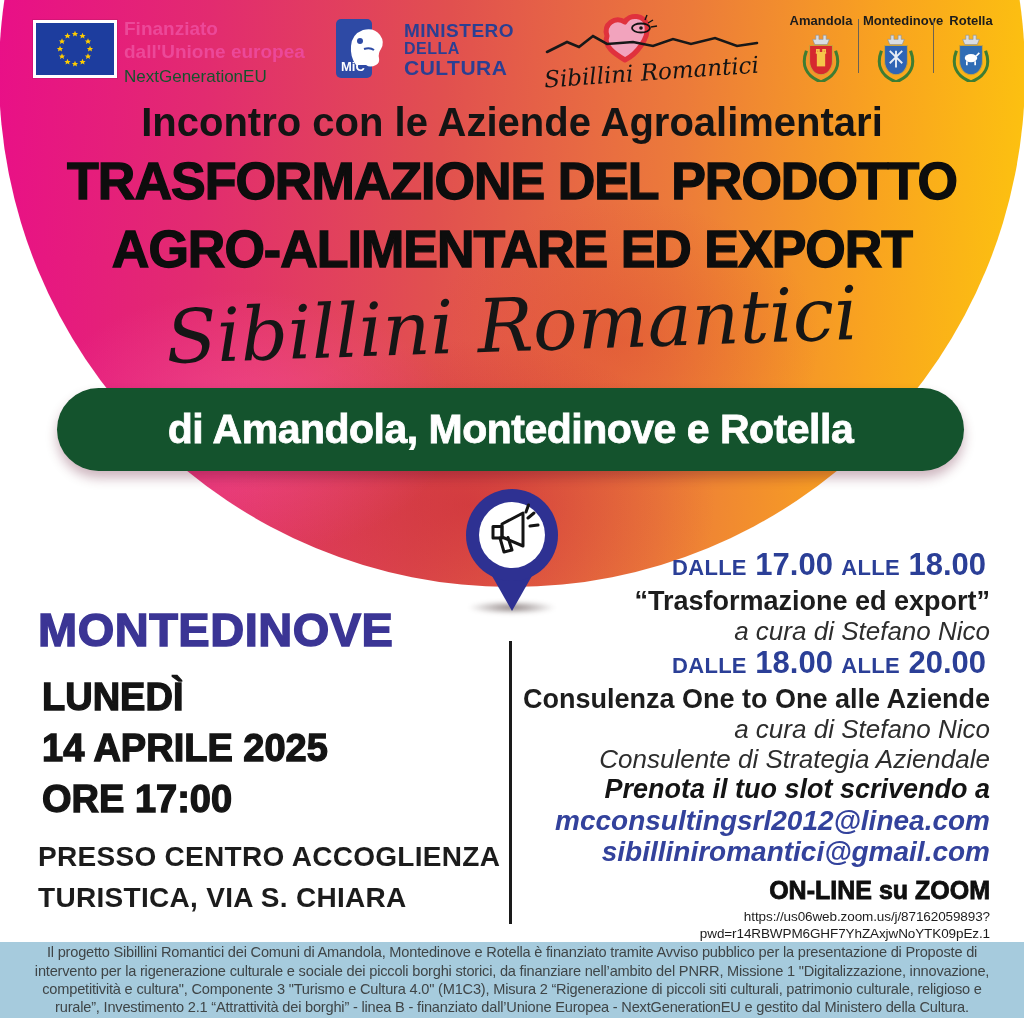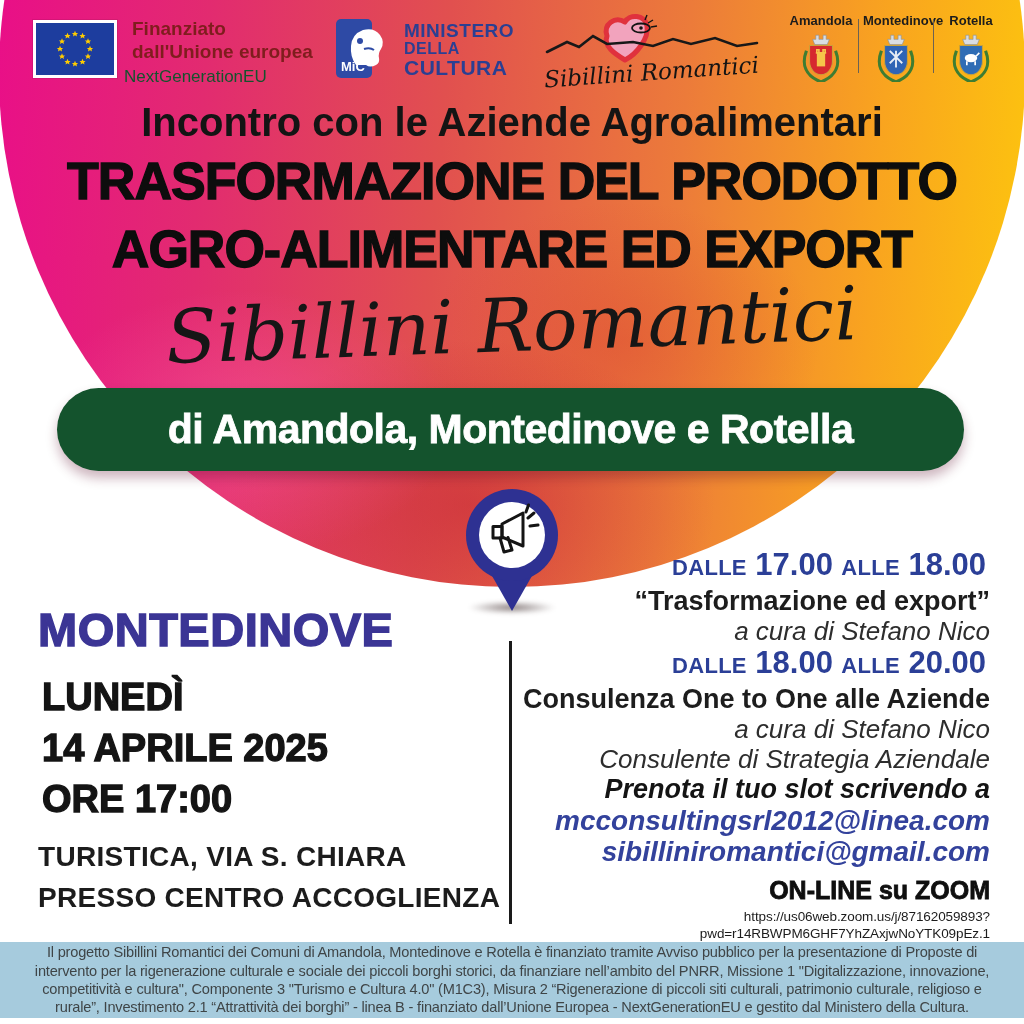--- a/index.html
+++ b/index.html
@@ -13,21 +13,21 @@
     position:absolute;left:-1px;top:-439px;width:1026px;height:1026px;border-radius:50%;
     background:
       radial-gradient(ellipse 300px 190px at 24% 84%, rgba(255,90,175,0.45), transparent 70%),
       radial-gradient(ellipse 340px 230px at 46% 92%, rgba(185,15,45,0.40), transparent 72%),
       radial-gradient(ellipse 280px 200px at 61% 76%, rgba(215,60,45,0.35), transparent 70%),
       linear-gradient(94deg,#ea0b8b 0%,#e22b70 22%,#e1504f 44%,#ec7b3a 66%,#f9a41f 84%,#fdc70d 100%);
   }
   
   .eu-flag{position:absolute;left:33px;top:20px;width:84px;height:58px;background:#1d3d9e;border:3px solid #ffffff;box-sizing:border-box;box-shadow:0 0 0 1px rgba(0,0,0,.08);}
   .eu-text{position:absolute;left:124px;top:17px;line-height:23px;}
-  .eu-text .b{font-size:19px;font-weight:bold;color:#7f1d1d;display:block;margin-left:8px;}
+  .eu-text .b{font-size:19px;font-weight:bold;color:#ec4899;display:block;}
   .eu-text .g{font-size:17px;color:#14532d;display:block;margin-top:2px;}
   .mic-box{position:absolute;left:336px;top:19px;width:36px;height:59px;background:#2e4aa5;border-radius:5px;}
   .mic-text{position:absolute;left:404px;top:21px;color:#2b3f92;font-weight:bold;}
   .mic-text .l1{font-size:19px;display:block;line-height:19px;letter-spacing:.5px;}
   .mic-text .l2{font-size:16px;display:block;line-height:17px;letter-spacing:.5px;}
   .mic-text .l3{font-size:21px;display:block;line-height:21px;letter-spacing:.5px;}
   .sib-logo{position:absolute;left:545px;top:6px;width:215px;height:86px;}
   .muni-group{position:absolute;left:788px;top:13px;display:flex;align-items:flex-start;}
   .muni-item{width:66px;text-align:center;}
   .muni-name{font-size:13px;font-weight:bold;color:#1c1c1c;display:block;margin-bottom:2px;}
@@ -201,22 +201,22 @@
     </svg>
   </div>
 
   <div class="town heavy">MONTEDINOVE</div>
   <div class="when">
     <div>LUNEDÌ</div>
     <div>14 APRILE 2025</div>
     <div>ORE 17:00</div>
   </div>
   <div class="venue">
+    <div>PRESSO CENTRO ACCOGLIENZA</div>
     <div>TURISTICA, VIA S. CHIARA</div>
-    <div>PRESSO CENTRO ACCOGLIENZA</div>
   </div>
 
   <div class="v-divider"></div>
 
   <div class="sched">
     <div class="time-line">
       <span class="sm">DALLE</span>
       <span class="lg">17.00</span>
       <span class="sm">ALLE</span>
       <span class="lg">18.00</span>

